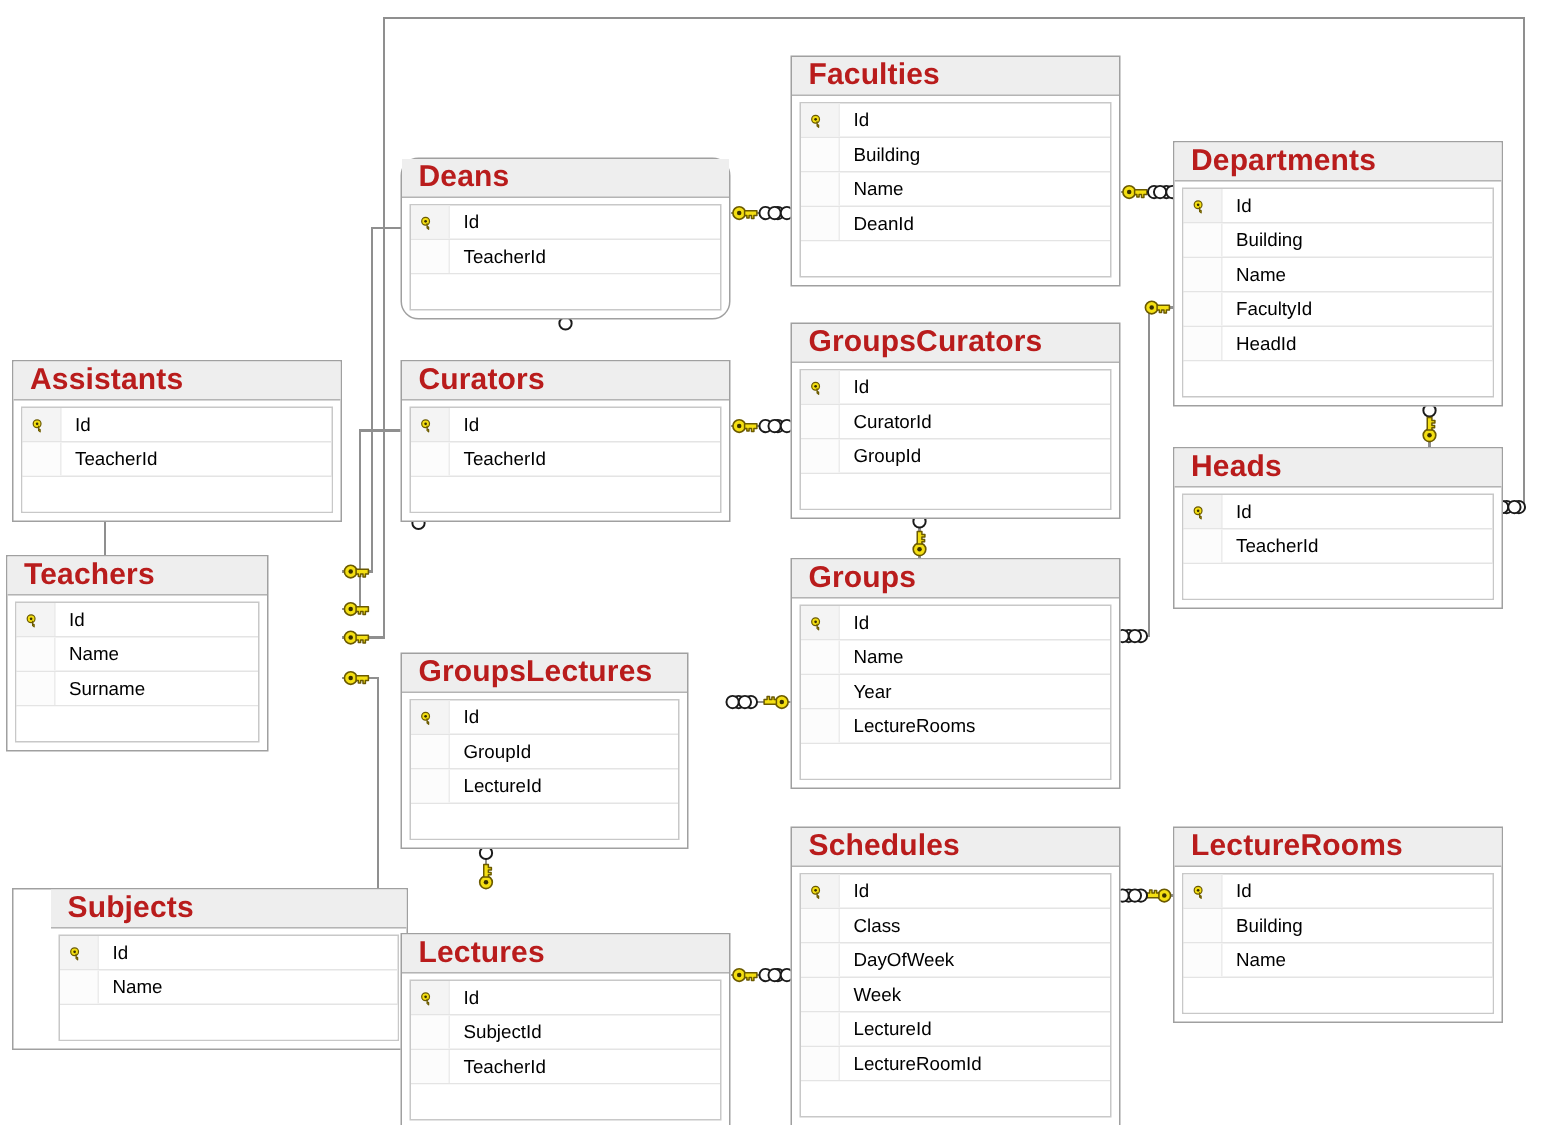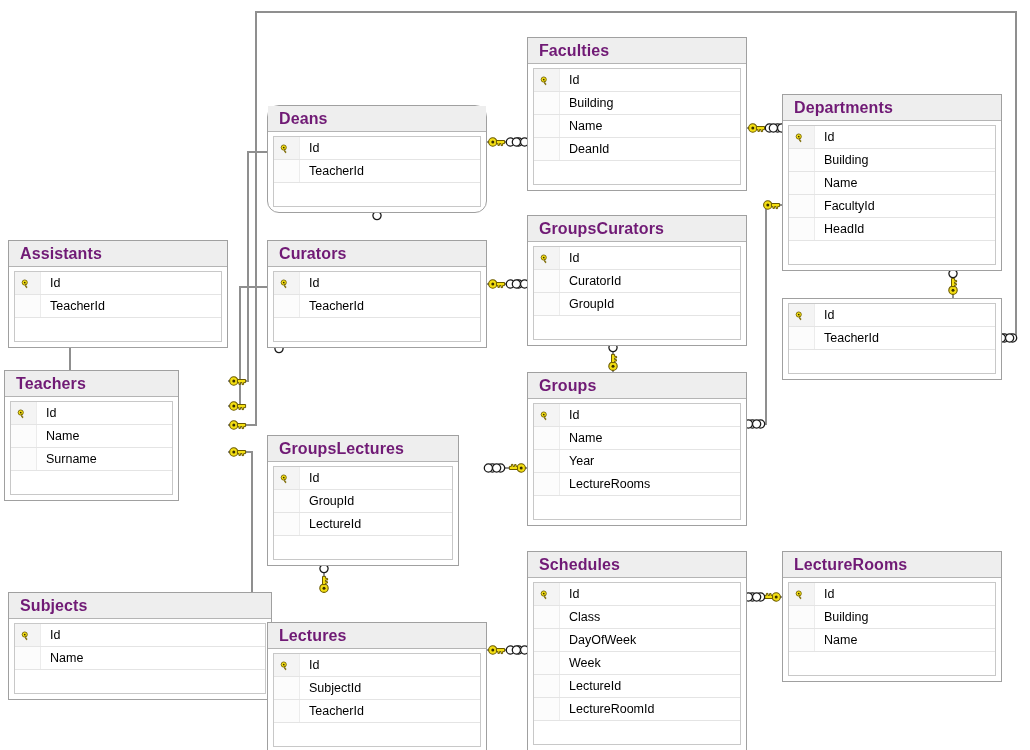--- a/index.html
+++ b/index.html
@@ -34,23 +34,23 @@
     box-shadow: 0 0 0 1px #ffffff inset;
     z-index: 5;
   }
   .entity-title {
     box-sizing: border-box;
     height: 26px;
     line-height: 25px;
     background: #eeeeee;
     border-bottom: 1px solid #b4b4b4;
     padding: 0 0 0 11px;
-    font-size: 16px;
+    font-size: 20px;
     font-weight: bold;
-    color: #701a75;
+    color: #b91c1c;
     letter-spacing: 0.1px;
     white-space: nowrap;
     overflow: hidden;
   }
   .entity-body {
     box-sizing: border-box;
     margin: 4px 5px 5px 5px;
     border: 1px solid #c8c8c8;
     background: #ffffff;
   }
@@ -255,21 +255,21 @@
             <div class="field-gutter plain"></div>
             <div class="field-name">Name</div>
           </div>
           <div class="field-row">
             <div class="field-gutter plain"></div>
             <div class="field-name">Surname</div>
           </div>
           <div class="filler-row"></div>
         </div>
       </div>
-      <div class="entity" style="left: 8px; top: 592px; width: 264px;">
+      <div class="entity" style="left: 8px; top: 592px; width: 264px; padding-left: 25px;">
         <div class="entity-title">Subjects</div>
         <div class="entity-body">
           <div class="field-row">
             <div class="field-gutter">
               <svg class="keyicon" viewBox="-8 -7 16 14">
                 <ellipse cx="-3.4" cy="-1.2" rx="3.2" ry="3.2" fill="#f4df12" stroke="#6b5a00" stroke-width="1"></ellipse>
                 <circle cx="-3.4" cy="-1.2" r="1.1" fill="#3a3000"></circle>
                 <path d="M -2.2 0.4 L -2.2 4.4 L -0.9 5.4 L -0.9 3.6 L -2.2 3.0" fill="#f4df12" stroke="#6b5a00" stroke-width="1" stroke-linejoin="round"></path>
               </svg>
             </div>
@@ -512,20 +512,21 @@
             <div class="field-name">FacultyId</div>
           </div>
           <div class="field-row">
             <div class="field-gutter plain"></div>
             <div class="field-name">HeadId</div>
           </div>
           <div class="filler-row"></div>
         </div>
       </div>
       <div class="entity" style="left: 782px; top: 298px; width: 220px;">
+        <div class="entity-title">Heads</div>
         <div class="entity-body">
           <div class="field-row">
             <div class="field-gutter">
               <svg class="keyicon" viewBox="-8 -7 16 14">
                 <ellipse cx="-3.4" cy="-1.2" rx="3.2" ry="3.2" fill="#f4df12" stroke="#6b5a00" stroke-width="1"></ellipse>
                 <circle cx="-3.4" cy="-1.2" r="1.1" fill="#3a3000"></circle>
                 <path d="M -2.2 0.4 L -2.2 4.4 L -0.9 5.4 L -0.9 3.6 L -2.2 3.0" fill="#f4df12" stroke="#6b5a00" stroke-width="1" stroke-linejoin="round"></path>
               </svg>
             </div>
             <div class="field-name">Id</div>

